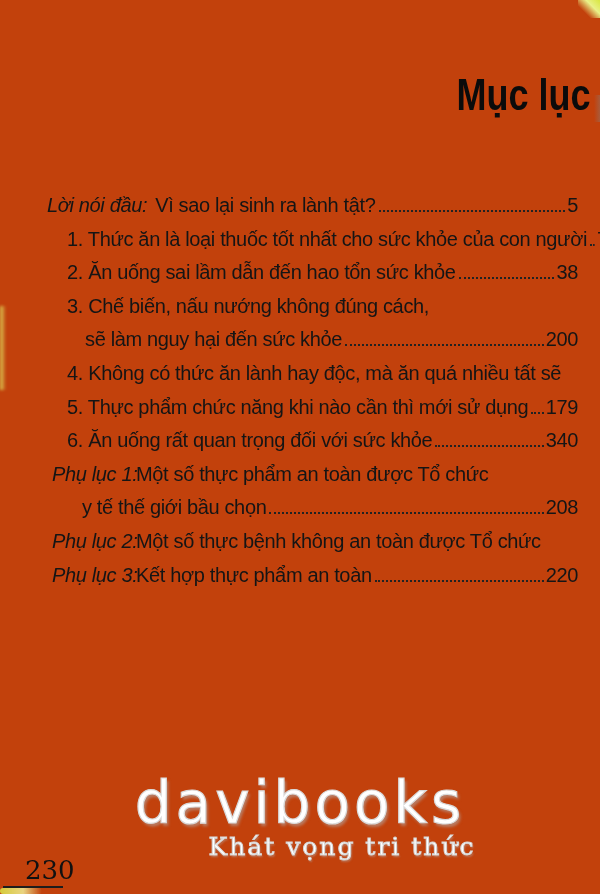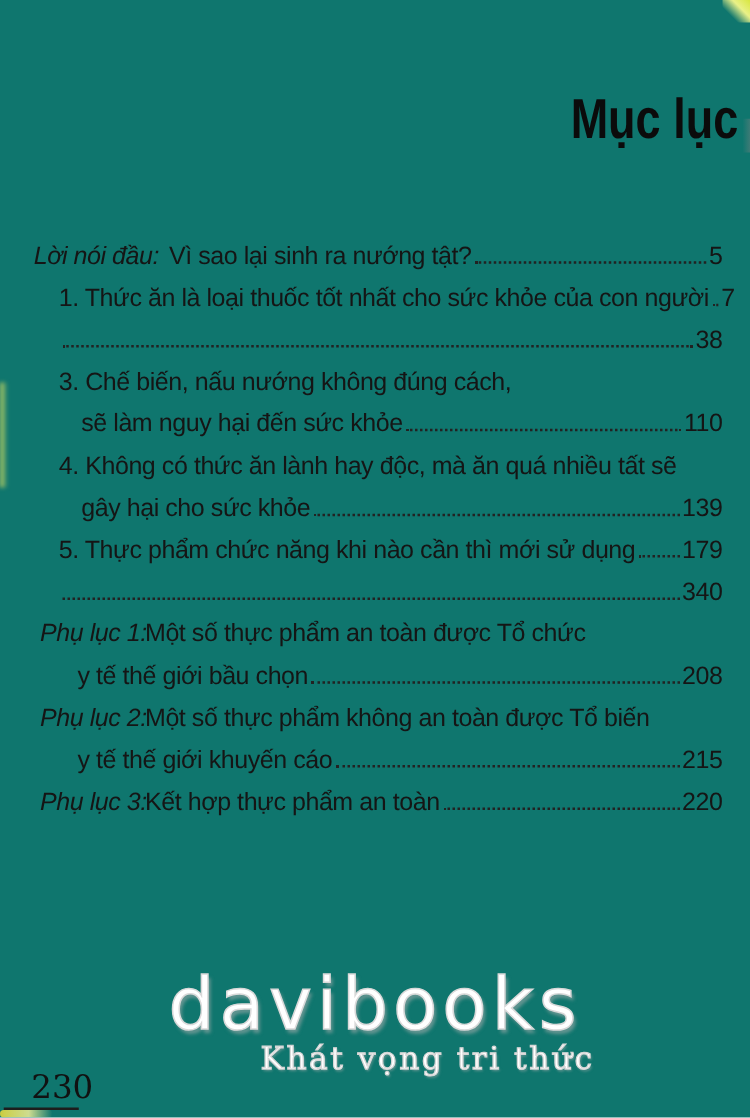--- a/index.html
+++ b/index.html
@@ -1,34 +1,34 @@
 <!DOCTYPE html>
 <html><head>
 <meta charset="utf-8">
 <style>
   html,body { margin:0; padding:0; background:#ffffff; }
   .page {
-    position:relative; width:600px; height:894px; background:#0f766e;
+    position:relative; width:600px; height:894px; background:#c2410c;
     overflow:hidden; font-family:"Liberation Sans", sans-serif;text-decoration:underline;
   }
 
   
   .title {
     position:absolute; top:69px; right:9px; margin:0;
     font-size:45px; line-height:52px; font-weight:700; color:#0b0b0b;
     transform:scaleX(0.80); transform-origin:100% 50%;
     white-space:nowrap;
   }
   .title-edge-mark {
     position:absolute; right:0; top:95px; width:6px; height:27px;
     background:linear-gradient(to left, rgba(130,130,130,0.40), rgba(255,255,255,0));
   }
 
   
-  .toc { position:absolute; top:189px; left:0; right:0; }
+  .toc { position:absolute; top:189px; left:0; right:0;padding-left:20px; }
   .row {
     display:flex; align-items:baseline; height:33.6px;
     font-size:20px; line-height:33.6px; letter-spacing:-0.35px;
     color:#151515; margin-right:22px;
   }
   .r-pre     { margin-left:27px;  }
   .r-num     { margin-left:47px;  }
   .r-cont    { margin-left:65px;  }
   .r-app     { margin-left:32px;  }
   .r-appcont { margin-left:62px; }
@@ -91,88 +91,80 @@
   <div class="corner-wedge"></div>
   <div class="edge-strip"></div>
   <div class="title-edge-mark"></div>
 
   <h1 class="title">Mục lục</h1>
 
   <div class="toc">
 
     <div class="row r-pre">
       <span class="pfx">Lời nói đầu:</span>
-      <span class="txt">Vì sao lại sinh ra nướng tật?</span>
+      <span class="txt">Vì sao lại sinh ra lành tật?</span>
       <span class="lead"></span>
       <span class="pg">5</span>
     </div>
 
     <div class="row r-num">
       <span class="txt">1. Thức ăn là loại thuốc tốt nhất cho sức khỏe của con người</span>
       <span class="lead"></span>
       <span class="pg">7</span>
     </div>
 
     <div class="row r-num">
+      <span class="txt">2. Ăn uống sai lầm dẫn đến hao tổn sức khỏe</span>
       <span class="lead"></span>
       <span class="pg">38</span>
     </div>
 
     <div class="row r-num">
       <span class="txt">3. Chế biến, nấu nướng không đúng cách,</span>
     </div>
 
     <div class="row r-cont">
       <span class="txt">sẽ làm nguy hại đến sức khỏe</span>
       <span class="lead"></span>
-      <span class="pg">110</span>
+      <span class="pg">200</span>
     </div>
 
     <div class="row r-num">
       <span class="txt">4. Không có thức ăn lành hay độc, mà ăn quá nhiều tất sẽ</span>
     </div>
 
-    <div class="row r-cont">
-      <span class="txt">gây hại cho sức khỏe</span>
-      <span class="lead"></span>
-      <span class="pg">139</span>
-    </div>
 
     <div class="row r-num">
       <span class="txt">5. Thực phẩm chức năng khi nào cần thì mới sử dụng</span>
       <span class="lead"></span>
       <span class="pg">179</span>
     </div>
 
     <div class="row r-num">
+      <span class="txt">6. Ăn uống rất quan trọng đối với sức khỏe</span>
       <span class="lead"></span>
       <span class="pg">340</span>
     </div>
 
     <div class="row r-app">
       <span class="pfx">Phụ lục 1:</span>
       <span class="txt">Một số thực phẩm an toàn được Tổ chức</span>
     </div>
 
     <div class="row r-appcont">
       <span class="txt">y tế thế giới bầu chọn</span>
       <span class="lead"></span>
       <span class="pg">208</span>
     </div>
 
     <div class="row r-app">
       <span class="pfx">Phụ lục 2:</span>
-      <span class="txt">Một số thực phẩm không an toàn được Tổ biến</span>
+      <span class="txt">Một số thực bệnh không an toàn được Tổ chức</span>
     </div>
 
-    <div class="row r-appcont">
-      <span class="txt">y tế thế giới khuyến cáo</span>
-      <span class="lead"></span>
-      <span class="pg">215</span>
-    </div>
 
     <div class="row r-app">
       <span class="pfx">Phụ lục 3:</span>
       <span class="txt">Kết hợp thực phẩm an toàn</span>
       <span class="lead"></span>
       <span class="pg">220</span>
     </div>
 
   </div>
 

